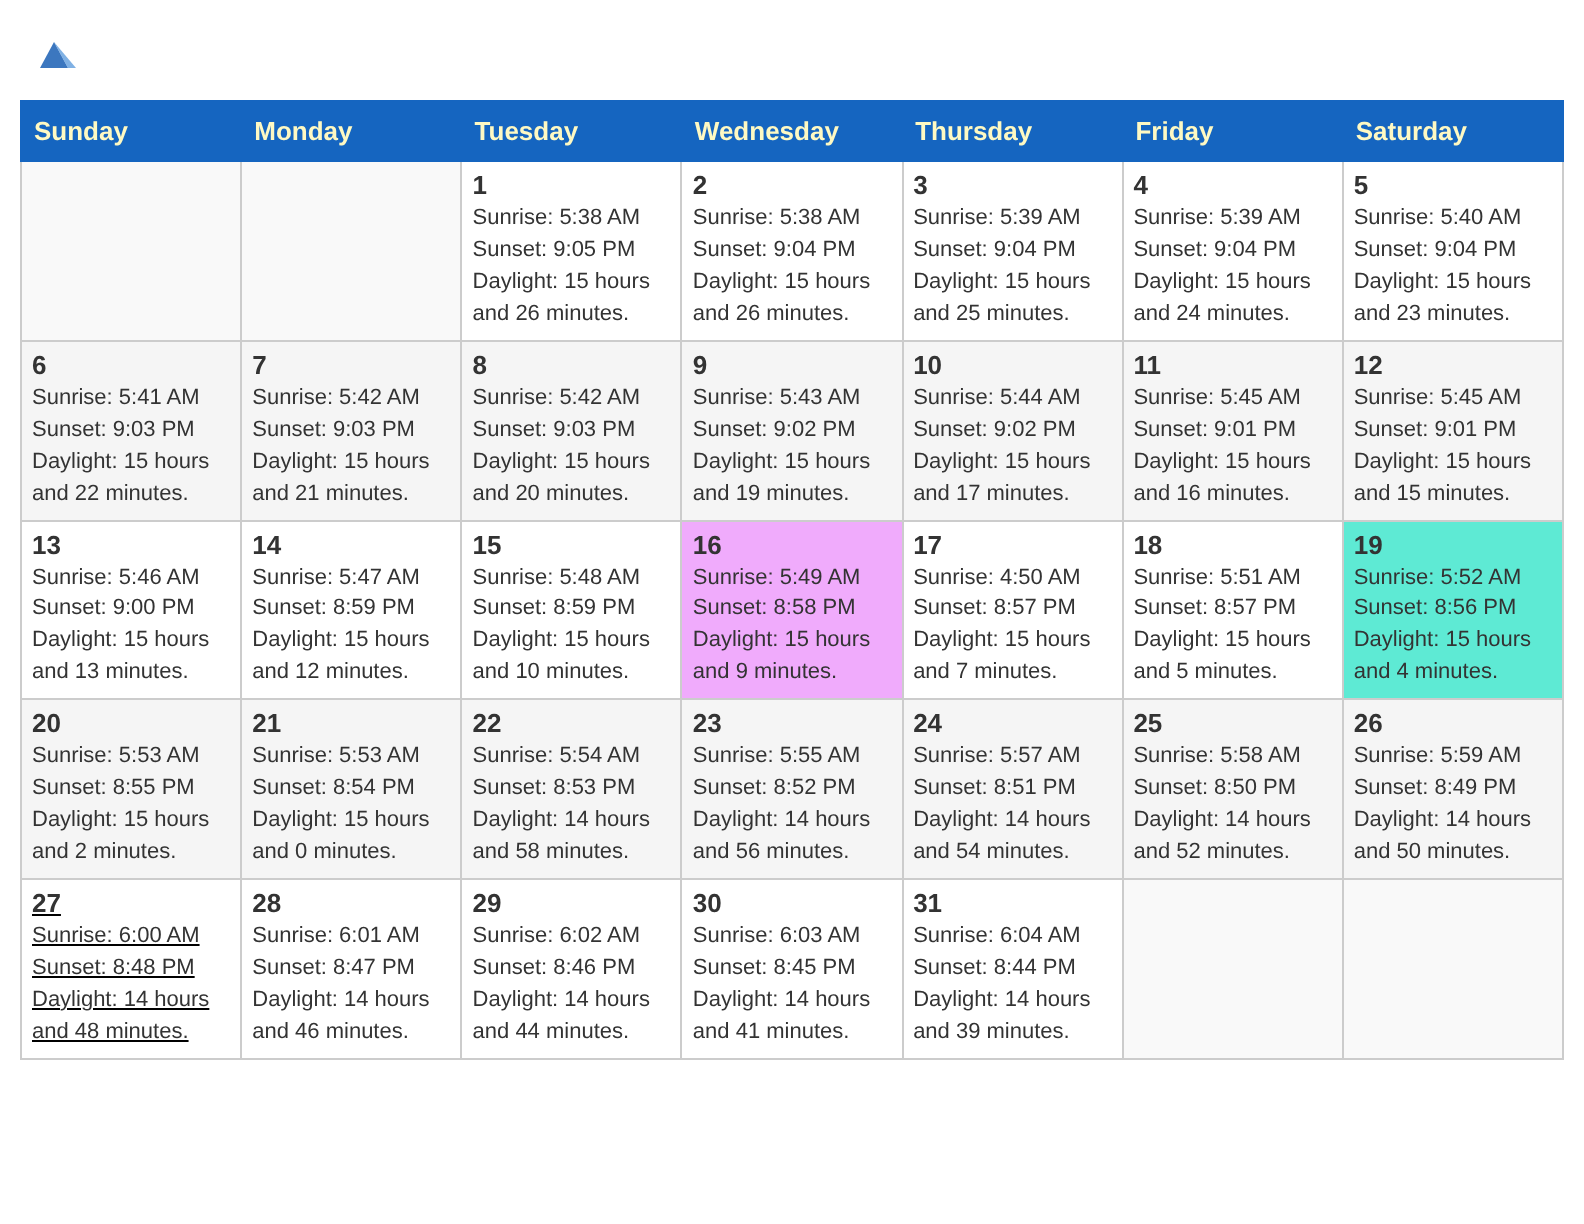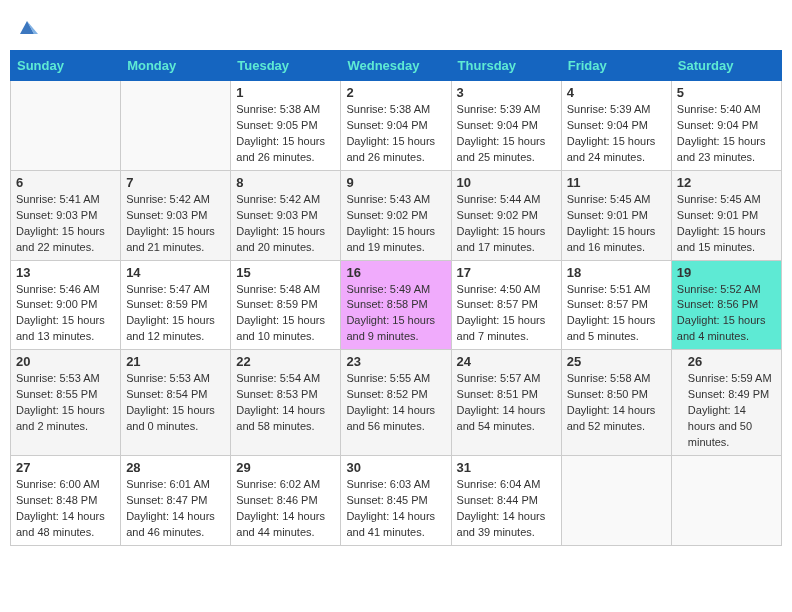--- a/index.html
+++ b/index.html
@@ -51,21 +51,21 @@
       color: #333;
       margin-top: 2px;
     }
     .calendar {
       width: 100%;
       border-collapse: collapse;
       border: 1px solid #ccc;
     }
     .calendar th {
       background-color: #1565c0;
-      color: #5eead4;
+      color: #fef9c3;
       text-align: left;
       padding: 7px 6px;
       font-size: 13px;
       font-weight: bold;
       border: 1px solid #1565c0;
     }
     .calendar td {
       border: 1px solid #ccc;
       vertical-align: top;
       padding: 4px 5px;
@@ -284,29 +284,29 @@
           <div class="day-info">Sunrise: 5:57 AM
 Sunset: 8:51 PM
 Daylight: 14 hours and 54 minutes.</div>
         </td>
         <td style="background: rgb(245, 245, 245);">
           <span class="day-number">25</span>
           <div class="day-info">Sunrise: 5:58 AM
 Sunset: 8:50 PM
 Daylight: 14 hours and 52 minutes.</div>
         </td>
-        <td style="background: rgb(245, 245, 245); padding-left: 16px;">
+        <td style="background: rgb(245, 245, 245);">
           <span class="day-number">26</span>
           <div class="day-info">Sunrise: 5:59 AM
 Sunset: 8:49 PM
 Daylight: 14 hours and 50 minutes.</div>
         </td>
       </tr>
       <tr>
-        <td style="background: rgb(255, 255, 255);">
+        <td style="background: rgb(255, 255, 255); text-decoration: underline;">
           <span class="day-number">27</span>
           <div class="day-info">Sunrise: 6:00 AM
 Sunset: 8:48 PM
 Daylight: 14 hours and 48 minutes.</div>
         </td>
         <td style="background: rgb(255, 255, 255);">
           <span class="day-number">28</span>
           <div class="day-info">Sunrise: 6:01 AM
 Sunset: 8:47 PM
 Daylight: 14 hours and 46 minutes.</div>

